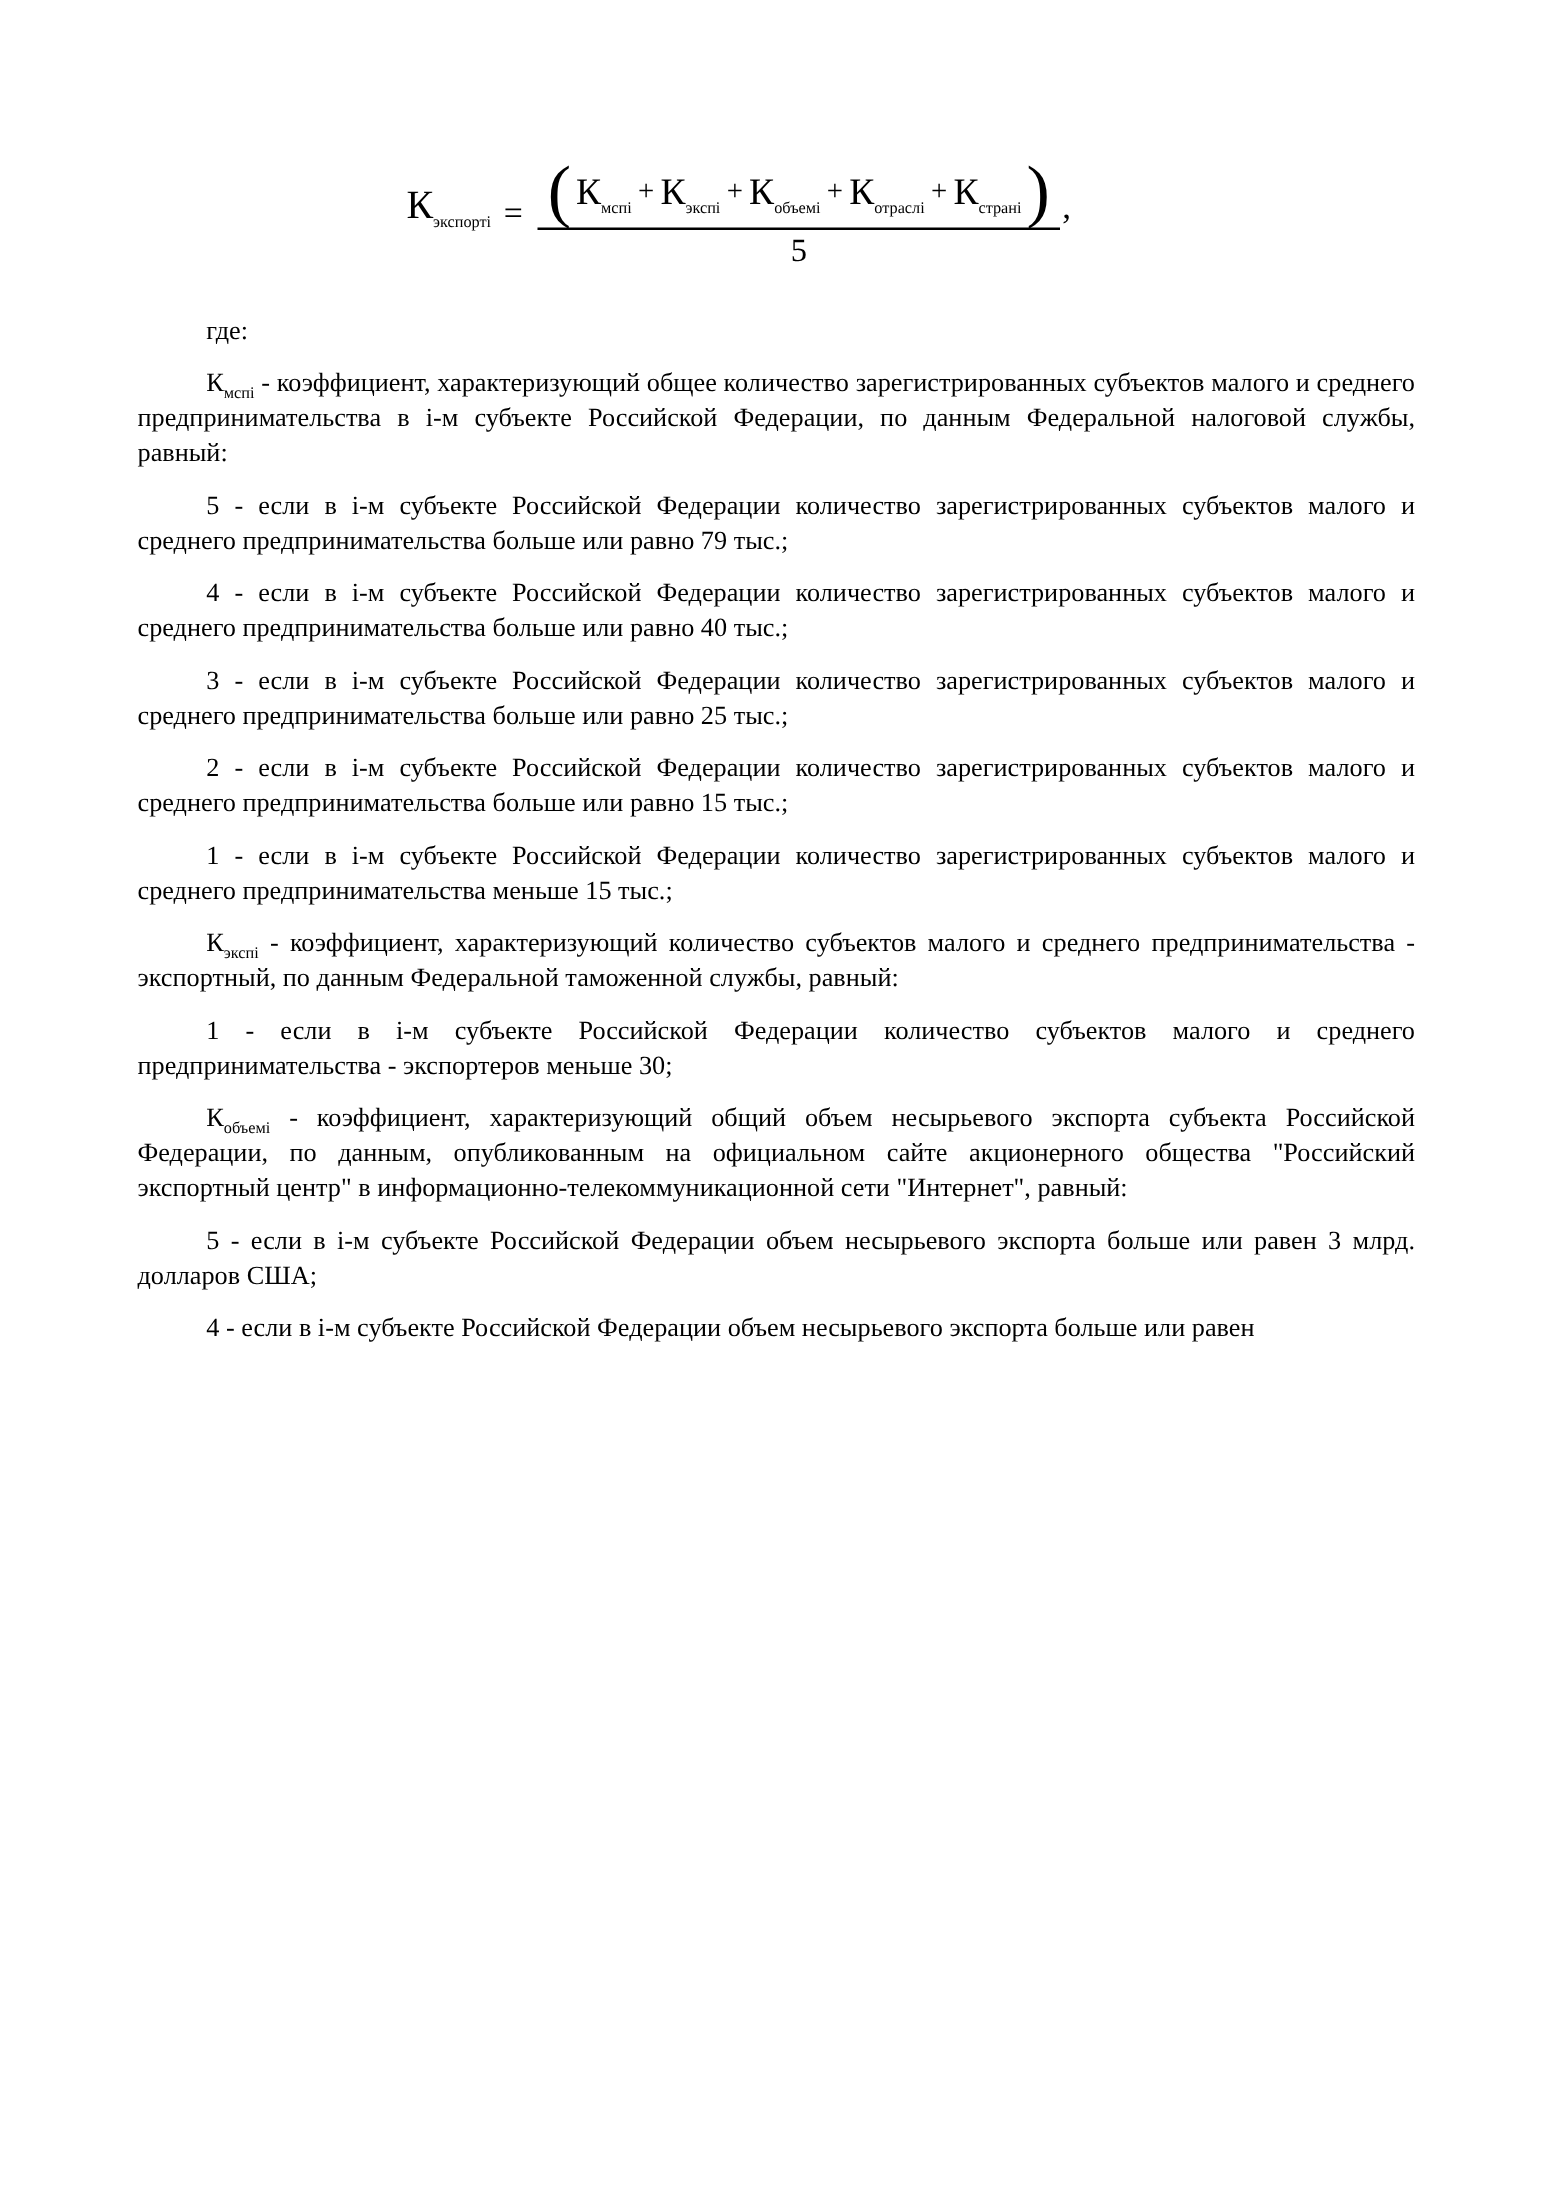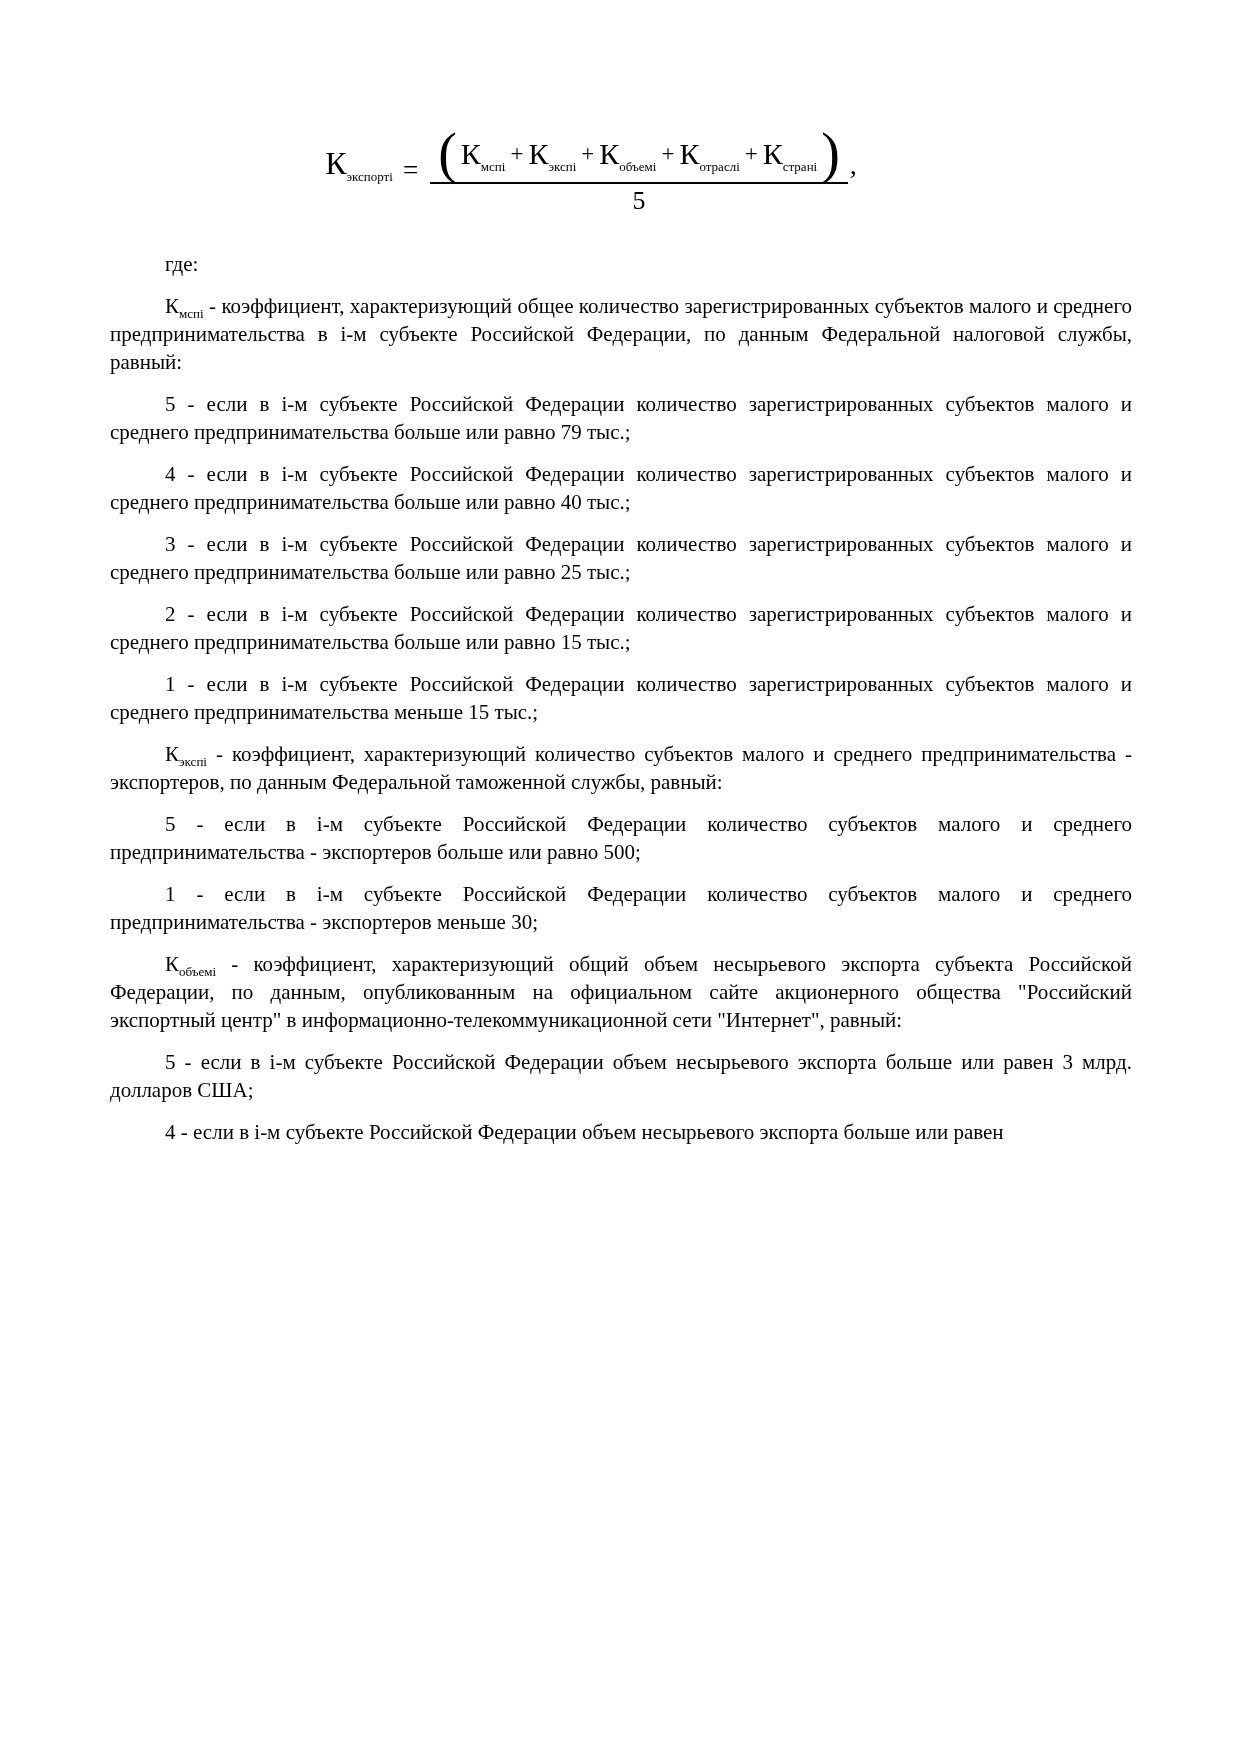--- a/index.html
+++ b/index.html
@@ -83,23 +83,22 @@
   <p class="para first">где:</p>
 
   <p class="para"><span class="coef"><span>К</span><sub class="p-sub">мспi</sub></span><span class="p-text"> - коэффициент, характеризующий общее количество зарегистрированных субъектов малого и среднего предпринимательства в i-м субъекте Российской Федерации, по данным Федеральной налоговой службы, равный:</span></p>
 
   <p class="para">5 - если в i-м субъекте Российской Федерации количество зарегистрированных субъектов малого и среднего предпринимательства больше или равно 79 тыс.;</p>
   <p class="para">4 - если в i-м субъекте Российской Федерации количество зарегистрированных субъектов малого и среднего предпринимательства больше или равно 40 тыс.;</p>
   <p class="para">3 - если в i-м субъекте Российской Федерации количество зарегистрированных субъектов малого и среднего предпринимательства больше или равно 25 тыс.;</p>
   <p class="para">2 - если в i-м субъекте Российской Федерации количество зарегистрированных субъектов малого и среднего предпринимательства больше или равно 15 тыс.;</p>
   <p class="para">1 - если в i-м субъекте Российской Федерации количество зарегистрированных субъектов малого и среднего предпринимательства меньше 15 тыс.;</p>
 
-  <p class="para"><span class="coef"><span>К</span><sub class="p-sub">экспi</sub></span><span class="p-text"> - коэффициент, характеризующий количество субъектов малого и среднего предпринимательства - экспортеров, по данным Федеральной таможенной службы, равный:</span></p>
+  <p class="para"><span class="coef"><span>К</span><sub class="p-sub">экспi</sub></span><span class="p-text"> - коэффициент, характеризующий количество субъектов малого и среднего предпринимательства - экспортный, по данным Федеральной таможенной службы, равный:</span></p>
 
-  <p class="para">5 - если в i-м субъекте Российской Федерации количество субъектов малого и среднего предпринимательства - экспортеров больше или равно 500;</p>
   <p class="para">1 - если в i-м субъекте Российской Федерации количество субъектов малого и среднего предпринимательства - экспортеров меньше 30;</p>
 
   <p class="para"><span class="coef"><span>К</span><sub class="p-sub">объемi</sub></span><span class="p-text"> - коэффициент, характеризующий общий объем несырьевого экспорта субъекта Российской Федерации, по данным, опубликованным на официальном сайте акционерного общества "Российский экспортный центр" в информационно-телекоммуникационной сети "Интернет", равный:</span></p>
 
   <p class="para">5 - если в i-м субъекте Российской Федерации объем несырьевого экспорта больше или равен 3 млрд. долларов США;</p>
   <p class="para">4 - если в i-м субъекте Российской Федерации объем несырьевого экспорта больше или равен</p>
 
 </main>
 
 </body></html>

